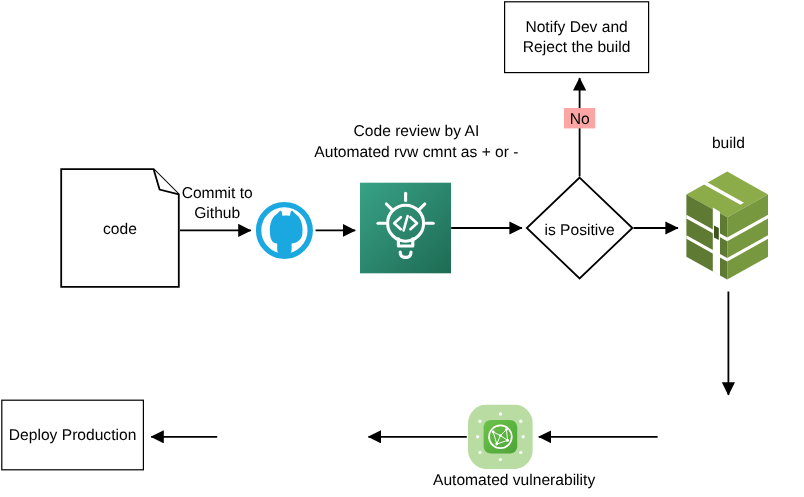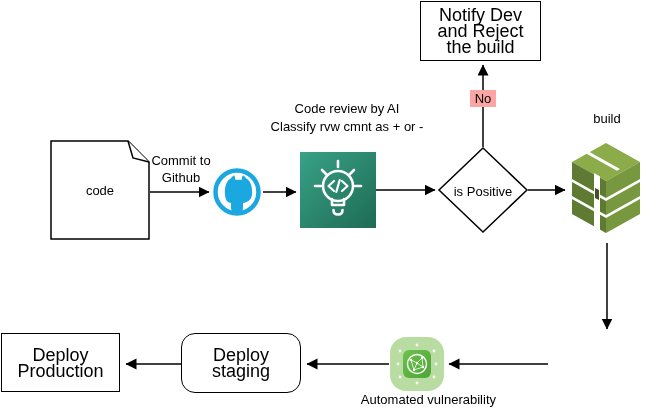--- a/index.html
+++ b/index.html
@@ -3,21 +3,21 @@
 <meta charset="utf-8">
 <style>
   html,body{margin:0;padding:0;background:#fff;}
   #canvas{
     position:relative;width:670px;height:414px;background:var(--background,#fff);
     font-family:"Liberation Sans",sans-serif;color:#000;overflow:hidden;
   }
   .node{
     position:absolute;background:#fff;border:1.5px solid #000;
     display:flex;align-items:center;justify-content:center;text-align:center;
-    font-size:18px;line-height:16px;box-sizing:border-box;padding:0 5px;z-index:2;
+    font-size:13px;line-height:16px;box-sizing:border-box;padding:0 5px;z-index:2;
   }
   .rounded{border-radius:14px;}
   .freelabel{
     position:absolute;font-size:13px;line-height:17px;text-align:center;z-index:3;
   }
   .whitebg{background:#fca5a5;}
   #connectors{position:absolute;left:0;top:0;z-index:1;}
   .iconbox{position:absolute;z-index:2;}
 </style>
 </head>
@@ -60,21 +60,21 @@
       <circle cx="25" cy="25" r="21.5" fill="#fff" stroke="var(--github-blue,#1BA8E0)" stroke-width="4.5"></circle>
       <path fill="var(--github-blue,#1BA8E0)" d="M13,28 C12,18 16,13 18,12 L21,9 C22,8 23,9 23,11 L23.5,13
         C25,12.5 28,12.5 29.5,13 L30,11 C30,9 31,8 32,9 L35,12 C37,13 41,18 40,28
         C39.5,33 35,35.5 31,36 L31,41 C31,44 29,45 27,45 L23,45 C21,45 19,44 19,41
         L19,36 C15,35.5 13.5,33 13,28 Z"></path>
     </svg>
   </div>
 
   <div class="freelabel" style="left:252px;top:100px;width:190px;line-height:18px;">
     <div>Code review by AI</div>
-    <div>Classify rvw cmnt as + or -</div>
+    <div>Automated rvw cmnt as + or -</div>
   </div>
 
   <div class="iconbox" style="left:300px;top:152px;width:76px;height:76px;">
     <svg width="76" height="76" viewBox="0 0 76 76">
       <defs>
         <linearGradient id="guruGrad" x1="0" y1="0" x2="1" y2="1">
           <stop offset="0" style="stop-color:var(--codereview-teal-light,#38A287)"></stop>
           <stop offset="1" style="stop-color:var(--codereview-teal-dark,#1E6B53)"></stop>
         </linearGradient>
       </defs>
@@ -152,17 +152,16 @@
           <circle cx="32" cy="21" r="1.2"></circle>
         <circle cx="33" cy="30" r="1.2"></circle>
           <circle cx="24" cy="33" r="1.2"></circle>
           <circle cx="27" cy="26" r="1.2"></circle>
       </g>
     </svg>
   </div>
 
   <div class="freelabel" style="left:336px;top:391px;width:160px;text-align:right;">Automated vulnerability</div>
 
-  <div class="node rounded" style="left:181px;top:333px;width:120px;height:60px;">Deploy staging</div>
 
   <div class="node" style="left:1px;top:333px;width:119px;height:59px;">Deploy Production</div>
 
 </div>
 
 </body></html>

